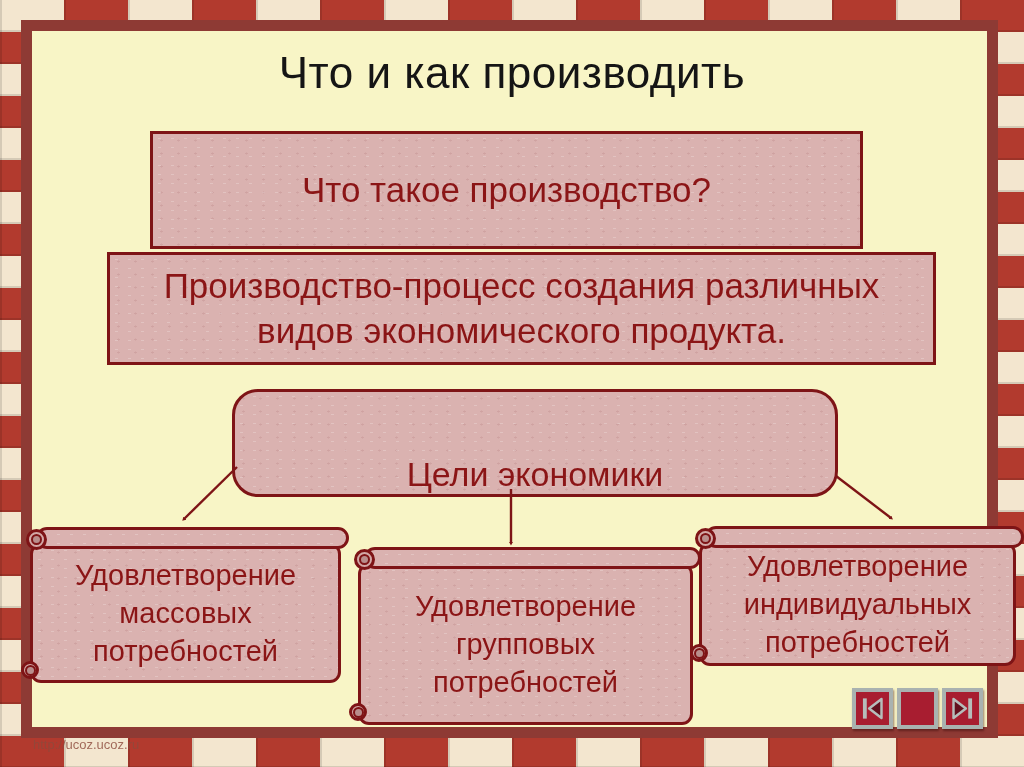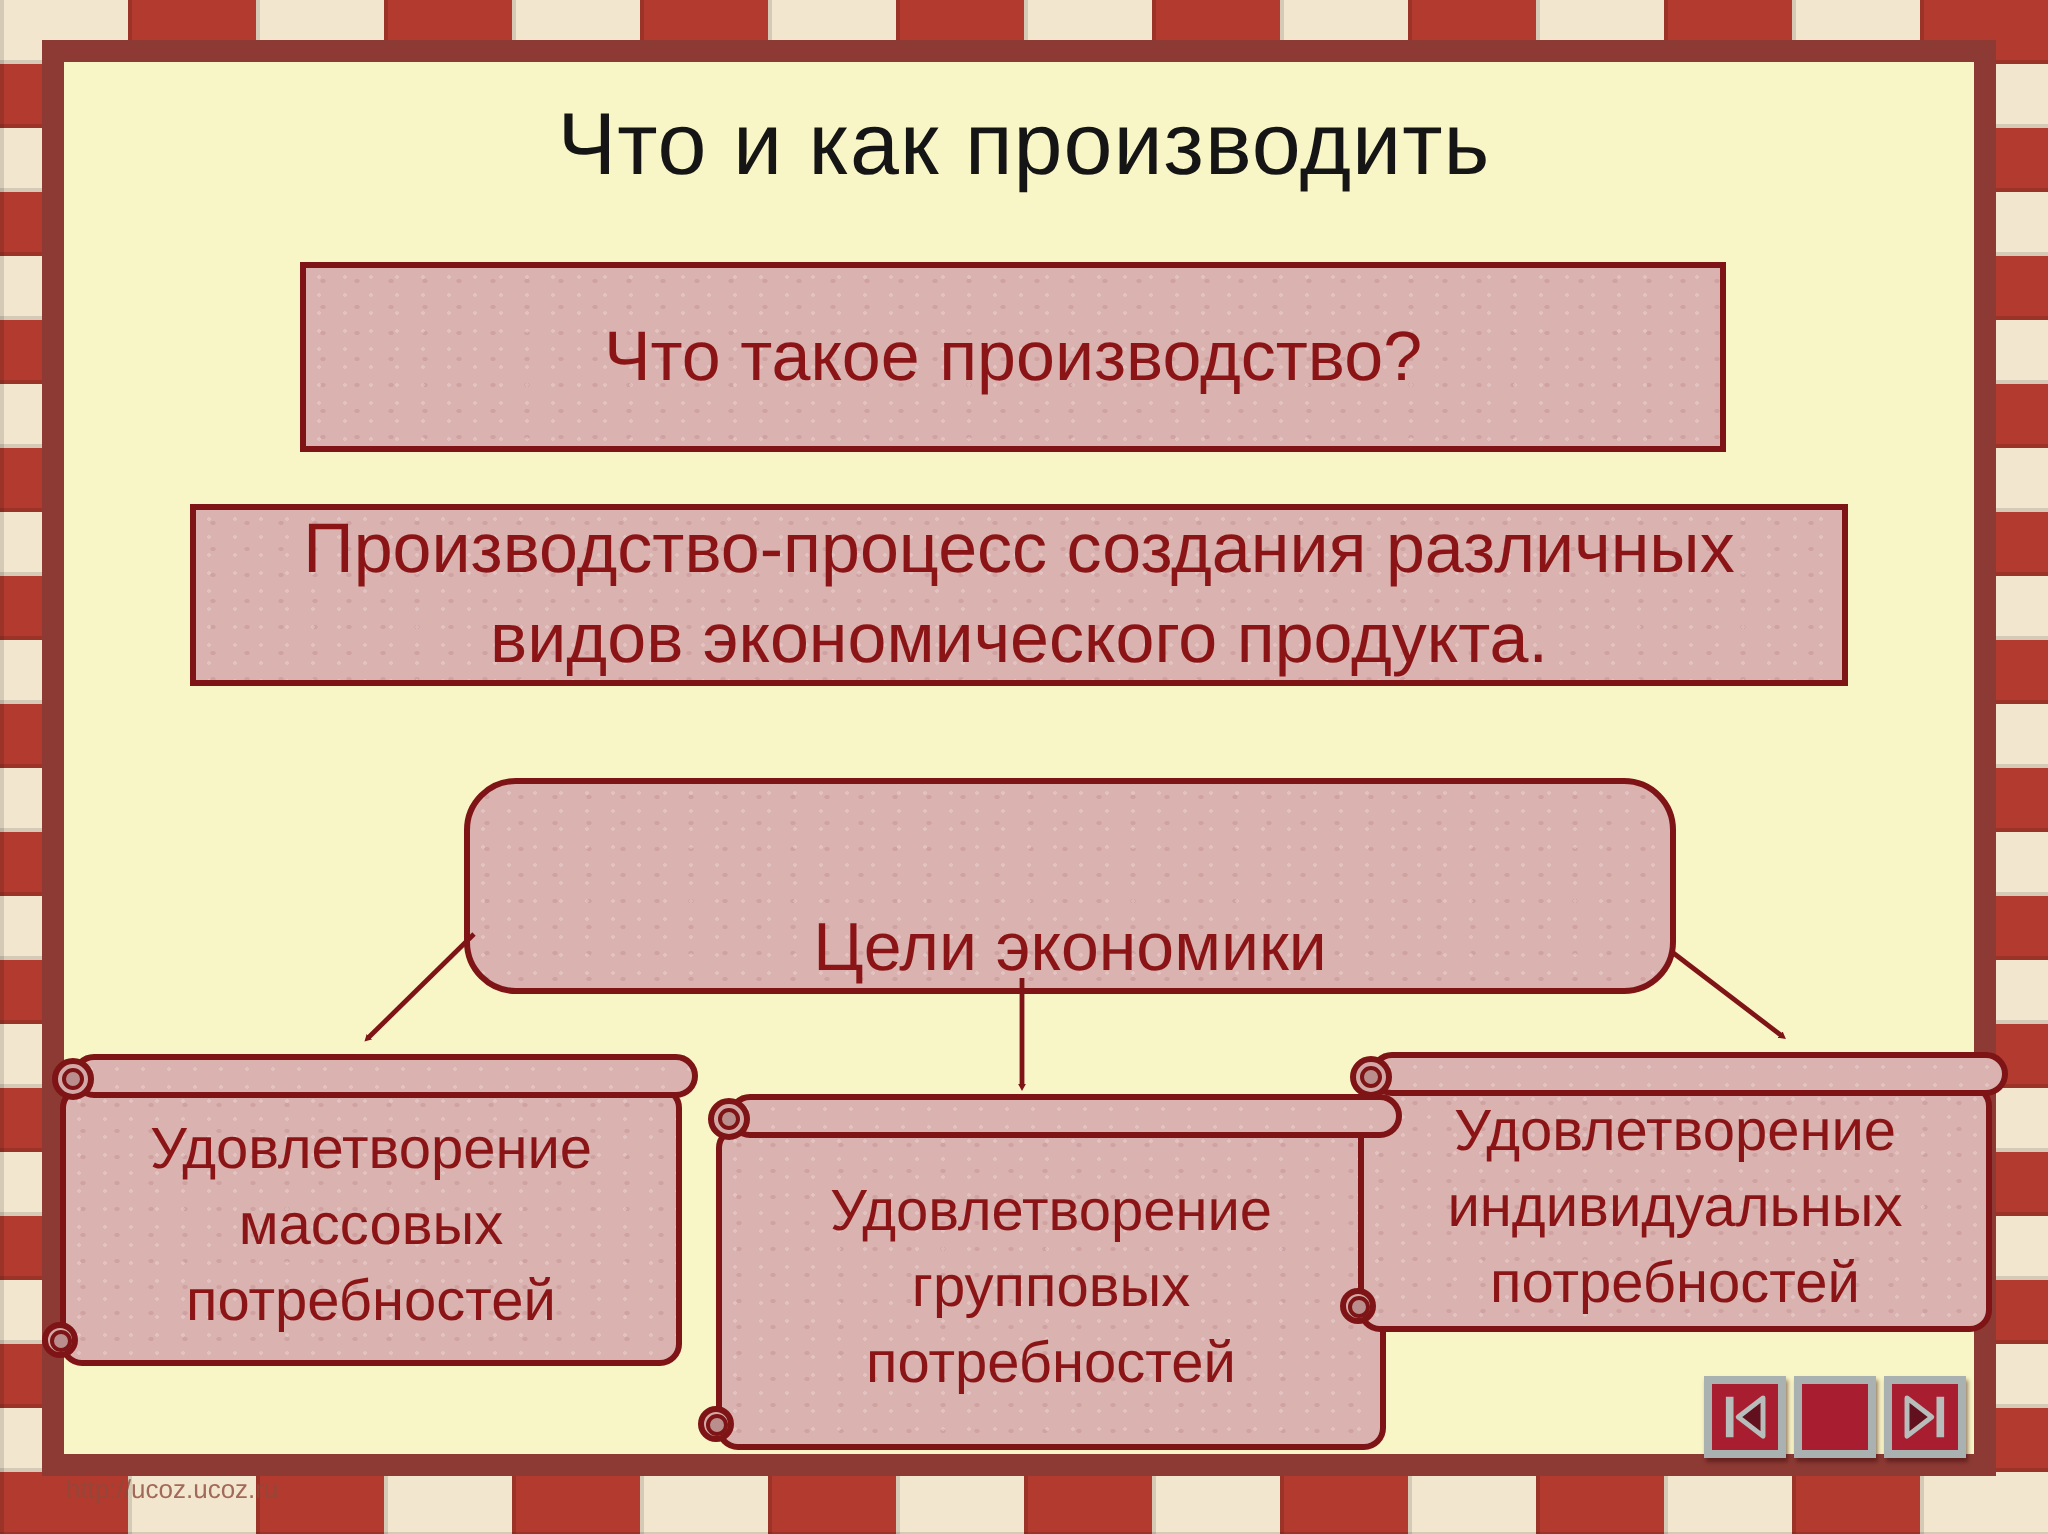--- a/index.html
+++ b/index.html
@@ -24,22 +24,22 @@
   .pinkbox{
     position:absolute;box-sizing:border-box;
     background-color:#dab2b0;
     background-image:
       radial-gradient(rgba(255,255,255,.22) 12%, rgba(255,255,255,0) 14%),
       radial-gradient(rgba(150,85,85,.16) 10%, rgba(150,85,85,0) 12%);
     background-size:13px 9px,17px 13px;
     border:3px solid #7e1416;color:#8b1516;
     display:flex;align-items:center;justify-content:center;text-align:center;
   }
-  .qbox{left:150px;top:131px;width:713px;height:95px;font-size:35px;}
-  .defbox{left:95px;top:252px;width:829px;height:91px;font-size:35px;line-height:1.28;padding:0 12px;}
+  .qbox{left:150px;top:131px;width:713px;height:118px;font-size:35px;}
+  .defbox{left:107px;top:252px;width:829px;height:113px;font-size:35px;line-height:1.28;padding:0 12px;}
   .goals{left:232px;top:389px;width:606px;height:108px;border-radius:26px;
          align-items:flex-end;font-size:34px;padding-top:18px;}
   .arrows{position:absolute;inset:0;width:1024px;height:767px;pointer-events:none;}
   
   .scroll{position:absolute;}
   .scroll .roll{
     position:absolute;left:9px;right:0;top:0;height:22px;box-sizing:border-box;
     border:3px solid #7e1416;border-radius:12px;background:#dab2b0;
     background-image:radial-gradient(rgba(255,255,255,.22) 12%, rgba(255,255,255,0) 14%);
     background-size:13px 9px;z-index:1;
@@ -118,21 +118,21 @@
     <div class="roll"></div>
     <div class="curl top">
         <i></i>
       </div>
     <div class="body">Удовлетворение групповых потребностей</div>
     <div class="curl bot">
         <i></i>
       </div>
   </div>
 
-  <div class="scroll" style="left:676px;top:526px;width:328px;height:140px;">
+  <div class="scroll" style="left:696px;top:526px;width:328px;height:140px;">
     <div class="roll"></div>
     <div class="curl top">
         <i></i>
       </div>
     <div class="body">Удовлетворение индивидуальных потребностей</div>
     <div class="curl bot">
         <i></i>
       </div>
   </div>
 

